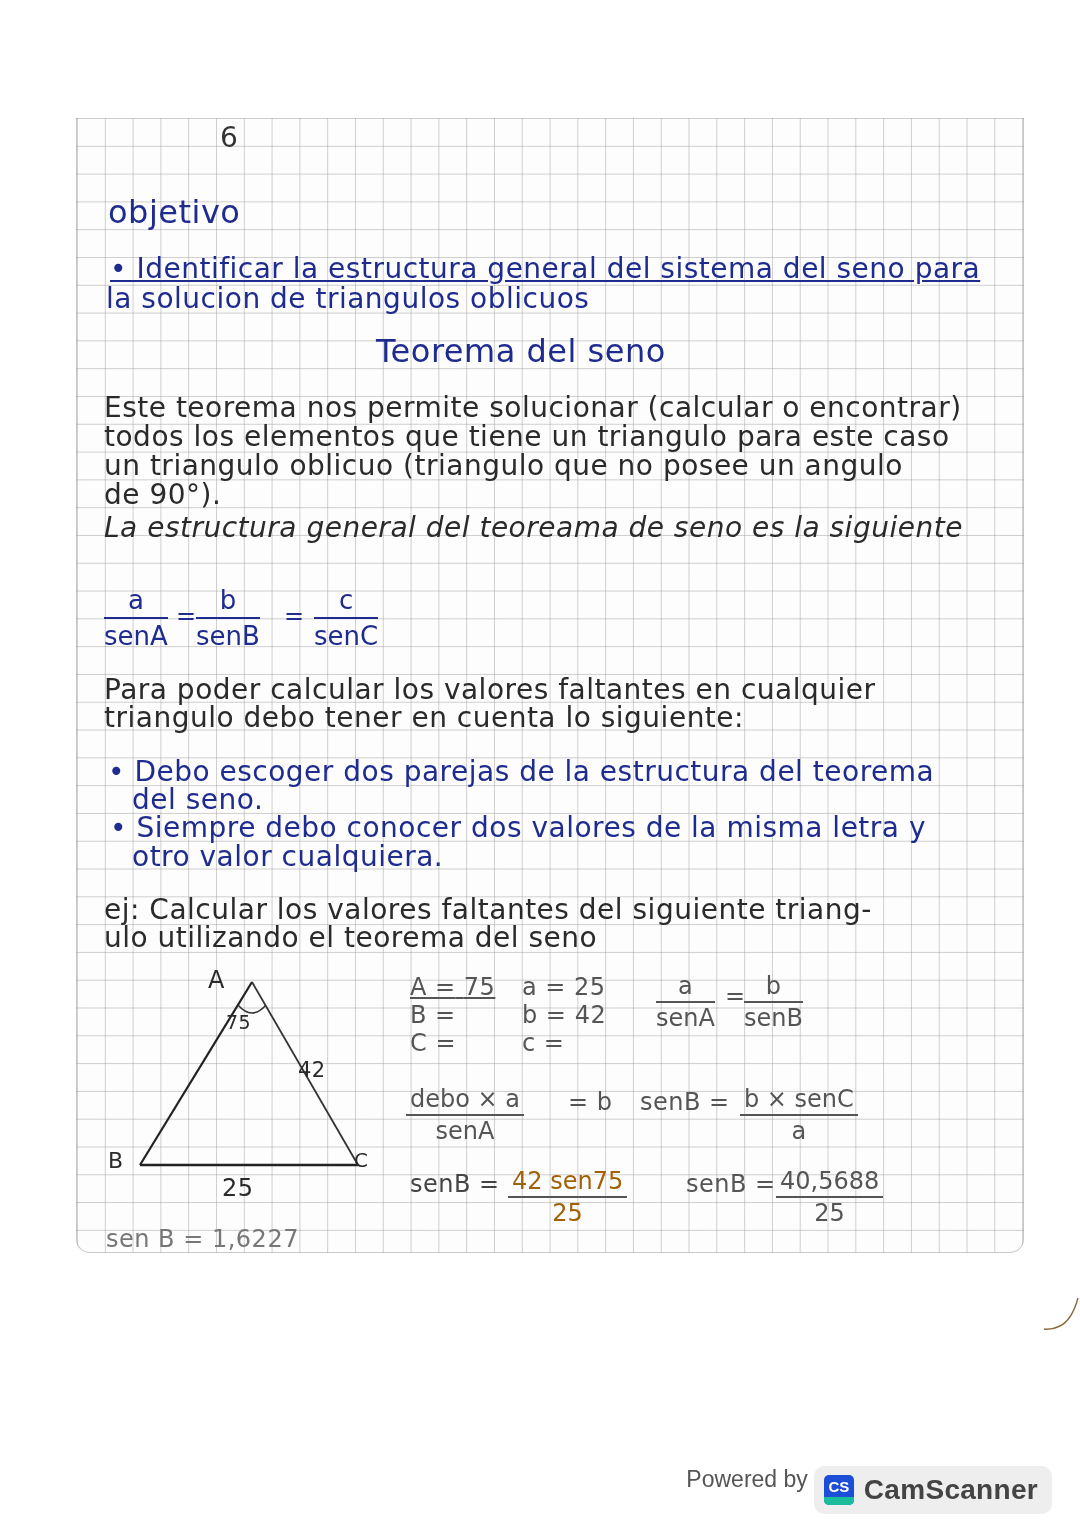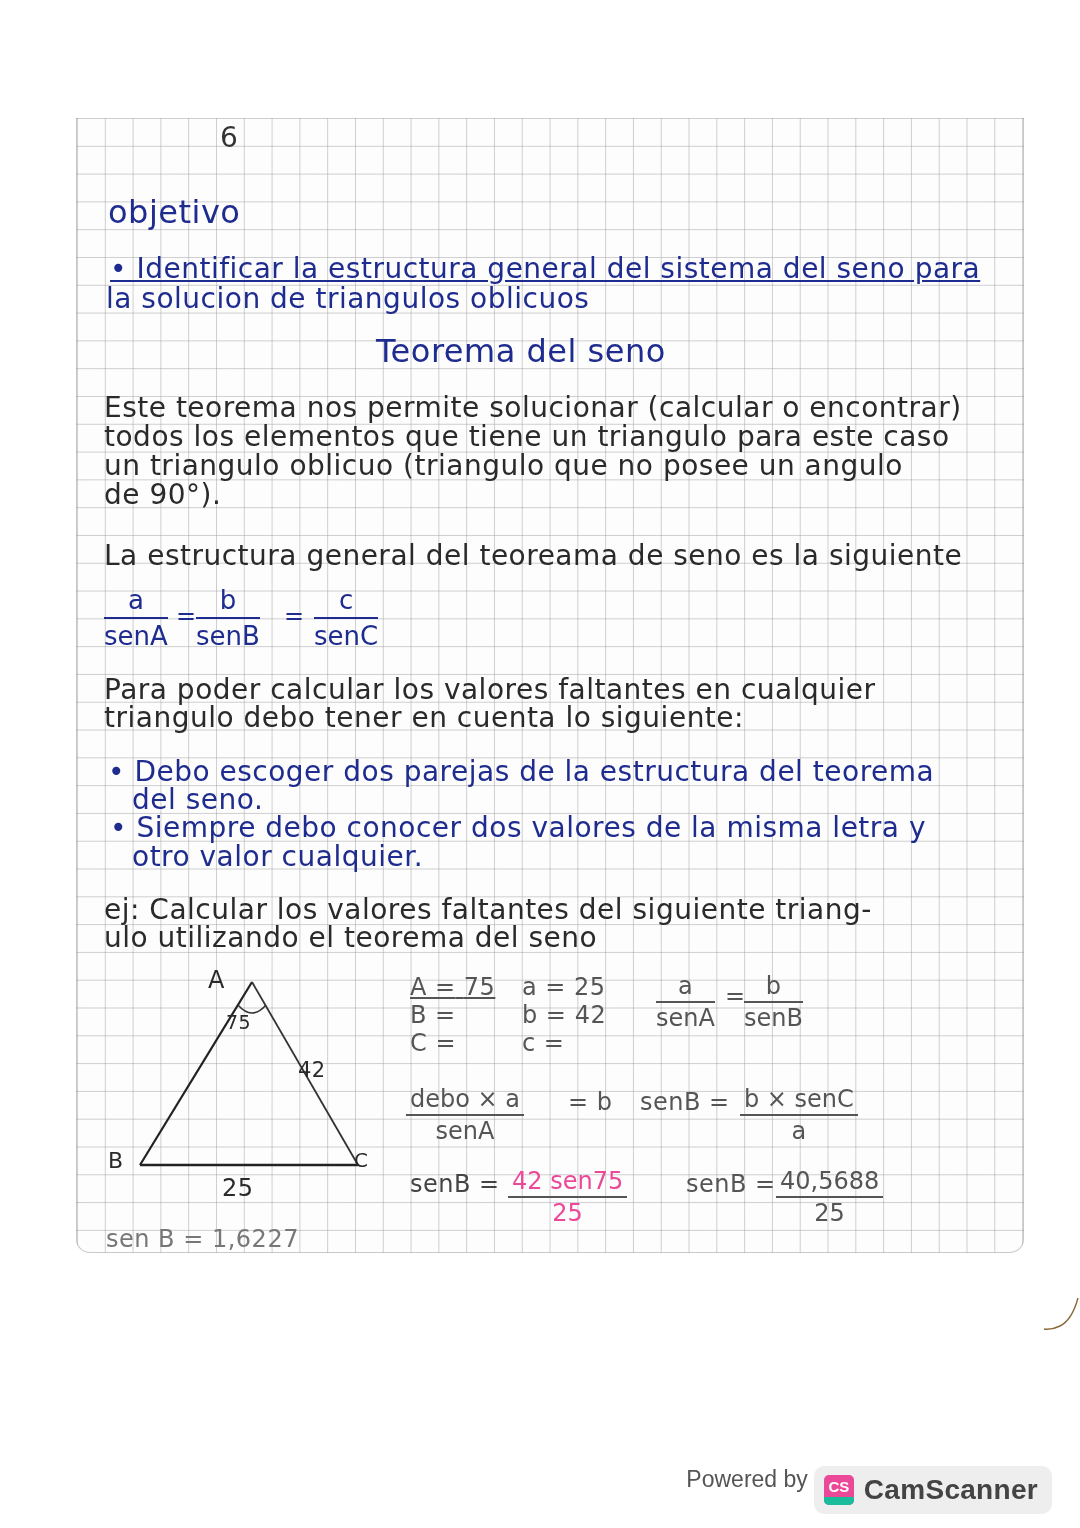--- a/index.html
+++ b/index.html
@@ -37,21 +37,21 @@
     .calc-frac .den { display: block; padding-top: 1px; }
     .footer {
       position: absolute; right: 28px; top: 1466px; display: flex; align-items: flex-start; gap: 6px;
     }
     .powered { font-family: "Liberation Sans", sans-serif; font-size: 23px; color: #555; }
     .cs-badge {
       display: flex; align-items: center; gap: 10px; background: #eeeeee; border-radius: 10px;
       padding: 8px 14px 8px 10px;
     }
     .cs-logo {
-      width: 30px; height: 30px; border-radius: 5px; background: #ec4899; position: relative; overflow: hidden;
+      width: 30px; height: 30px; border-radius: 5px; background: #1d4ed8; position: relative; overflow: hidden;
       display: flex; align-items: flex-start; justify-content: center;
     }
     .cs-logo span { color: #fff; font-family: "Liberation Sans", sans-serif; font-weight: bold; font-size: 15px; margin-top: 3px; }
     .cs-logo::after { content: ""; position: absolute; left: 0; right: 0; bottom: 0; height: 8px; background: #19bc9b; }
     .cs-name { font-family: "Liberation Sans", sans-serif; font-size: 28px; color: #444; font-weight: bold; letter-spacing: 0.3px; }
     svg.tri { position: absolute; left: 100px; top: 965px; }
     .scribble { position: absolute; right: 0; top: 1290px; }
   </style>
 </head>
 <body>
@@ -64,21 +64,21 @@
 <div class="hw blue line" style="left:110px;top:255px;text-decoration:underline;">• Identificar la estructura general del sistema del seno para</div>
 <div class="hw blue line" style="left:106px;top:285px;">la solucion de triangulos oblicuos</div>
 
 <div class="hw blue title">Teorema del seno</div>
 
 <div class="hw black line" style="left:104px;top:394px;">Este teorema nos permite solucionar (calcular o encontrar)</div>
 <div class="hw black line" style="left:104px;top:423px;">todos los elementos que tiene un triangulo para este caso</div>
 <div class="hw black line" style="left:104px;top:452px;text-align:right;">un triangulo oblicuo (triangulo que no posee un angulo</div>
 <div class="hw black line" style="left:104px;top:481px;">de 90°).</div>
 
-<div class="hw black line" style="left:104px;top:542px;">La estructura general del teoreama de seno es la siguiente</div>
+<div class="hw black line" style="left:104px;top:514px;font-style:italic;">La estructura general del teoreama de seno es la siguiente</div>
 
 <div class="frac blue" style="left:104px;top:585px;">
   <span class="num">a</span>
   <span class="den">senA</span>
 </div>
 <div class="eqsign" style="left:176px;top:602px;">=</div>
 <div class="frac blue" style="left:196px;top:585px;">
   <span class="num">b</span>
   <span class="den">senB</span>
 </div>
@@ -87,21 +87,21 @@
   <span class="num">c</span>
   <span class="den">senC</span>
 </div>
 
 <div class="hw black line" style="left:104px;top:676px;">Para poder calcular los valores faltantes en cualquier</div>
 <div class="hw black line" style="left:104px;top:704px;">triangulo debo tener en cuenta lo siguiente:</div>
 
 <div class="hw blue line" style="left:108px;top:758px;">• Debo escoger dos parejas de la estructura del teorema</div>
 <div class="hw blue line" style="left:132px;top:786px;">del seno.</div>
 <div class="hw blue line" style="left:110px;top:814px;">• Siempre debo conocer dos valores de la misma letra y</div>
-<div class="hw blue line" style="left:132px;top:843px;">otro valor cualquier.</div>
+<div class="hw blue line" style="left:132px;top:843px;">otro valor cualquiera.</div>
 
 <div class="hw black line" style="left:104px;top:896px;">ej: Calcular los valores faltantes del siguiente triang-</div>
 <div class="hw black line" style="left:104px;top:924px;">ulo utilizando el teorema del seno</div>
 
 <svg class="tri" width="290" height="260" viewBox="0 0 290 260">
   <line x1="40" y1="200" x2="152" y2="17" stroke="#222" stroke-width="2.2"></line>
   <line x1="152" y1="17" x2="258" y2="200" stroke="#333" stroke-width="1.8"></line>
   <line x1="40" y1="200" x2="258" y2="200" stroke="#222" stroke-width="2.5"></line>
   <path d="M 138 40 Q 152 56 166 40" fill="none" stroke="#333" stroke-width="1.5"></path>
 </svg>
@@ -151,21 +151,21 @@
 </div>
 <div class="hw calc" style="left:568px;top:1090px;">= b</div>
 
 <div class="hw calc" style="left:640px;top:1090px;">senB =</div>
 <div class="calc-frac" style="left:740px;top:1085px;">
   <span class="num">b × senC</span>
   <span class="den">a</span>
 </div>
 
 <div class="hw calc" style="left:410px;top:1172px;color:#444;">senB =</div>
-<div class="calc-frac" style="left:508px;top:1167px;color:#ec4899;">
+<div class="calc-frac" style="left:508px;top:1167px;color:#a16207;">
   <span class="num">42 sen75</span>
   <span class="den">25</span>
 </div>
 
 <div class="hw calc" style="left:686px;top:1172px;">senB =</div>
 <div class="calc-frac" style="left:776px;top:1167px;">
   <span class="num">40,5688</span>
   <span class="den">25</span>
 </div>
 

